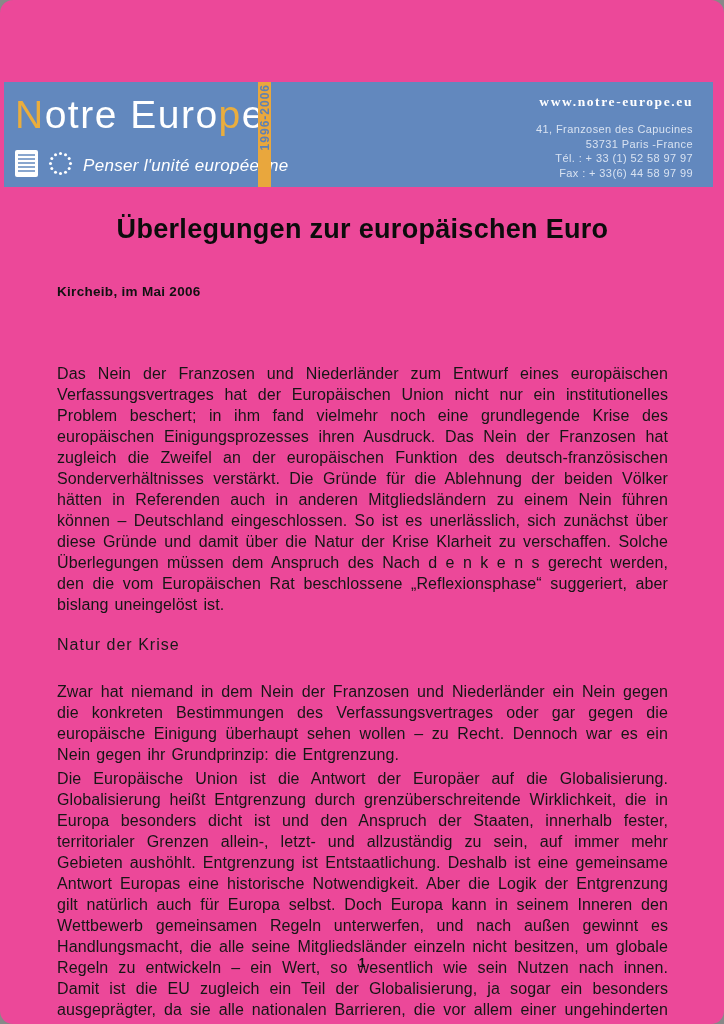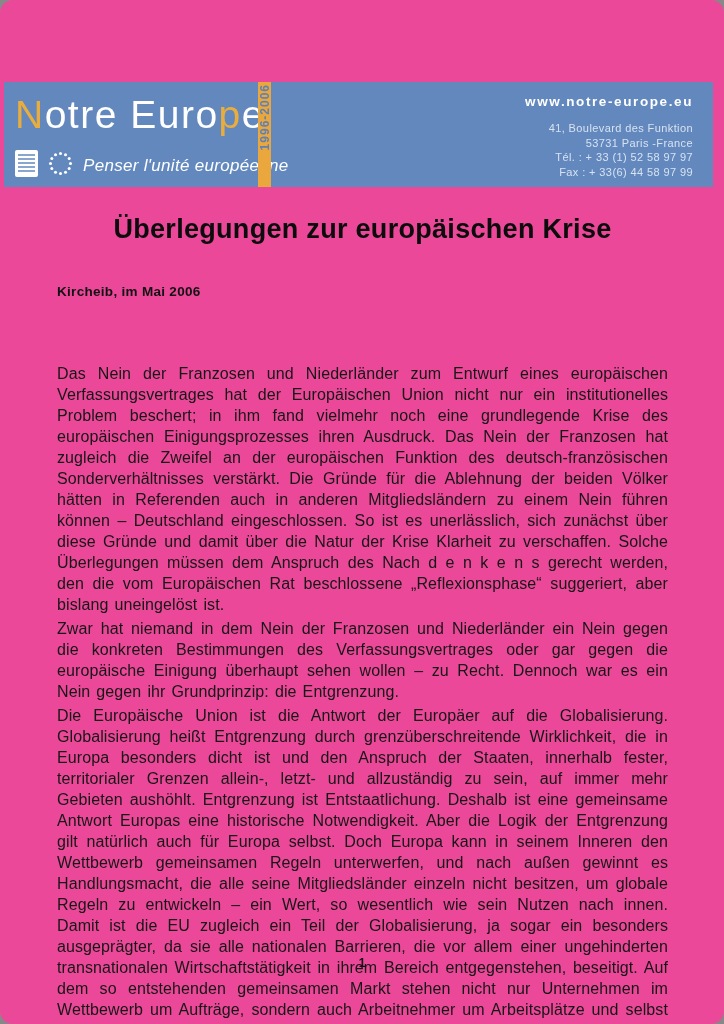--- a/index.html
+++ b/index.html
@@ -68,20 +68,21 @@
     right: 20px; top: 12px;
     text-align: right;
   }
   .website {
     color: #ffffff;
     font-weight: bold;
     font-size: 13.5px;
     letter-spacing: 1.6px;
     margin-bottom: 12px;
     white-space: nowrap;
+    font-family: Liberation Serif, serif;
   }
   .addr div {
     color: #d8e2f1;
     font-size: 11px;
     line-height: 14.5px;
     letter-spacing: 0.4px;
     white-space: nowrap;
   }
 
   
@@ -180,35 +181,36 @@
       <span class="tagline">Penser l'unité européenne</span>
     </div>
 
     <div class="stripe">
       <span class="stripe-text">1996-2006</span>
     </div>
 
     <div class="contact">
       <div class="website">www.notre-europe.eu</div>
       <div class="addr">
-        <div>41, Boulevard des Funktion</div>
+        <div>41, Franzosen des Capucines</div>
         <div>53731 Paris -France</div>
         <div>Tél. : + 33 (1) 52 58 97 97</div>
         <div>Fax : + 33(6) 44 58 97 99</div>
       </div>
     </div>
 
   </header>
 
   <main class="content">
-    <h1 class="title">Überlegungen zur europäischen Krise</h1>
+    <h1 class="title">Überlegungen zur europäischen Euro</h1>
     <div class="dateline">Kircheib, im Mai 2006</div>
 
     <div class="body-text">
       <p>Das Nein der Franzosen und Niederländer zum Entwurf eines europäischen Verfassungsvertrages hat der Europäischen Union nicht nur ein institutionelles Problem beschert; in ihm fand vielmehr noch eine grundlegende Krise des europäischen Einigungsprozesses ihren Ausdruck. Das Nein der Franzosen hat zugleich die Zweifel an der europäischen Funktion des deutsch-französischen Sonderverhältnisses verstärkt. Die Gründe für die Ablehnung der beiden Völker hätten in Referenden auch in anderen Mitgliedsländern zu einem Nein führen können – Deutschland eingeschlossen. So ist es unerlässlich, sich zunächst über diese Gründe und damit über die Natur der Krise Klarheit zu verschaffen. Solche Überlegungen müssen dem Anspruch des Nach d e n k e n s  gerecht werden, den die vom Europäischen Rat beschlossene „Reflexionsphase“ suggeriert, aber bislang uneingelöst ist.</p>
+      <h2 class="section">Natur der Krise</h2>
       <p>Zwar hat niemand in dem Nein der Franzosen und Niederländer ein Nein gegen die konkreten Bestimmungen des Verfassungsvertrages oder gar gegen die europäische Einigung überhaupt sehen wollen – zu Recht. Dennoch war es ein Nein gegen ihr Grundprinzip: die Entgrenzung.</p>
       <p>Die Europäische Union ist die Antwort der Europäer auf die Globalisierung. Globalisierung heißt Entgrenzung durch grenzüberschreitende Wirklichkeit, die in Europa besonders dicht ist und den Anspruch der Staaten, innerhalb fester, territorialer Grenzen allein-, letzt- und allzuständig zu sein, auf immer mehr Gebieten aushöhlt. Entgrenzung ist Entstaatlichung. Deshalb ist eine gemeinsame Antwort Europas eine historische Notwendigkeit. Aber die Logik der Entgrenzung gilt natürlich auch für Europa selbst. Doch Europa kann in seinem Inneren den Wettbewerb gemeinsamen Regeln unterwerfen, und nach außen gewinnt es Handlungsmacht, die alle seine Mitgliedsländer einzeln nicht besitzen, um globale Regeln zu entwickeln – ein Wert, so wesentlich wie sein Nutzen nach innen. Damit ist die EU zugleich ein Teil der Globalisierung, ja sogar ein besonders ausgeprägter, da sie alle nationalen Barrieren, die vor allem einer ungehinderten transnationalen Wirtschaftstätigkeit in ihrem Bereich entgegenstehen, beseitigt. Auf dem so entstehenden gemeinsamen Markt stehen nicht nur Unternehmen im Wettbewerb um Aufträge, sondern auch Arbeitnehmer um Arbeitsplätze und selbst die Nationalstaaten als Standorte um Investitionen. Die Gewinne der</p>
     </div>
   </main>
 
   <footer class="pageno">1</footer>
 
 </div>
 
 </body></html>

